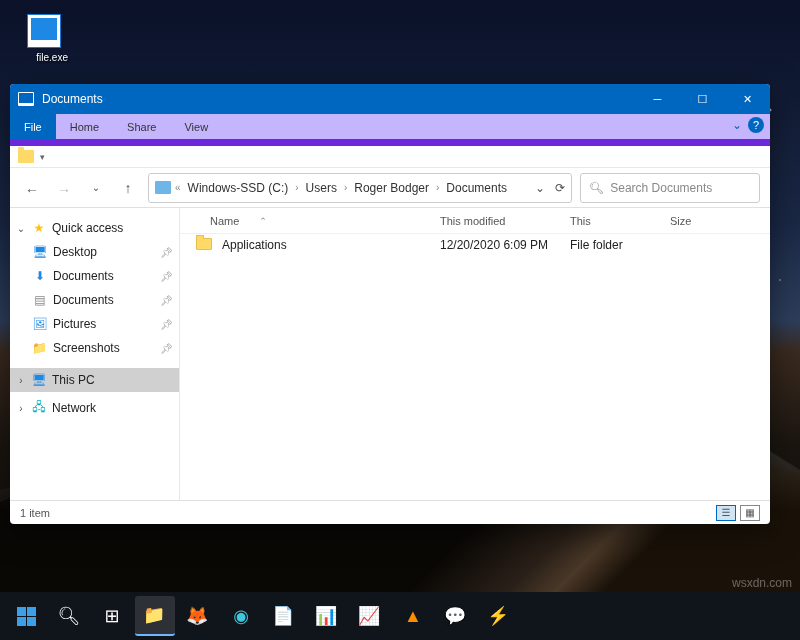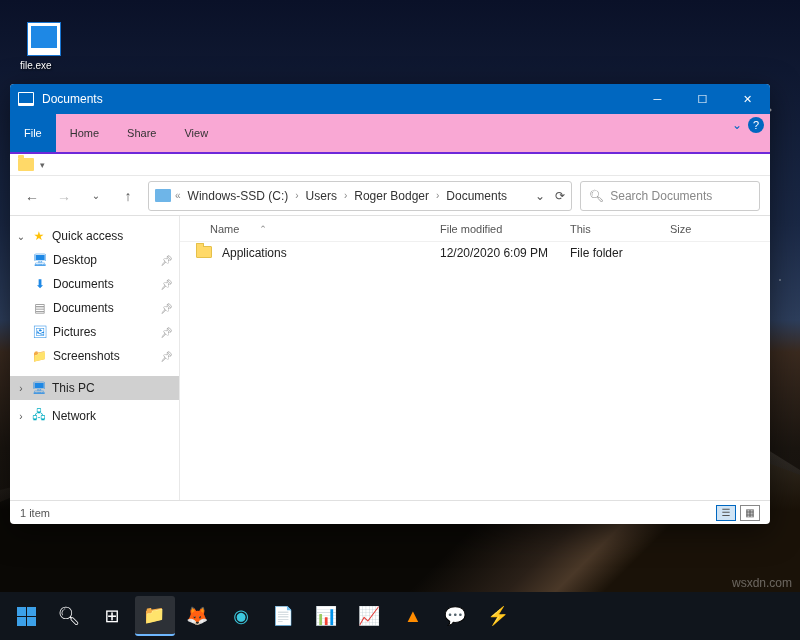--- a/index.html
+++ b/index.html
@@ -1,31 +1,31 @@
 <!DOCTYPE html>
 <html><head>
 <meta charset="utf-8">
 <style>
 *{box-sizing:border-box;margin:0;padding:0;font-family:'Segoe UI',sans-serif;user-select:none}
 body{width:800px;height:640px;overflow:hidden;position:relative;background:linear-gradient(180deg,#0a1128 0%,#1a2845 35%,#2d3e5c 50%,#3a2a1f 55%,#1a1510 70%,#0d0a08 100%)}
 .stars{position:absolute;inset:0 0 50% 0;background-image:radial-gradient(1px 1px at 60px 40px,#fff,transparent),radial-gradient(1px 1px at 750px 90px,#fff,transparent),radial-gradient(2px 2px at 770px 110px,#fff,transparent),radial-gradient(1px 1px at 730px 200px,#fff,transparent),radial-gradient(1px 1px at 780px 280px,#fff,transparent)}
 .mountain{position:absolute;bottom:48px;left:0;right:0;height:180px;background:linear-gradient(135deg,#0a0805 60%,#2a2018 70%,#4a3828 75%,#1a1208 80%);clip-path:polygon(0 100%,0 50%,8% 35%,15% 42%,25% 20%,35% 30%,45% 15%,55% 25%,70% 10%,80% 28%,90% 18%,100% 35%,100% 100%)}
 .snow{position:absolute;bottom:130px;left:0;right:0;height:100px;background:linear-gradient(180deg,rgba(200,195,185,0.6),transparent);clip-path:polygon(0 80%,10% 60%,20% 70%,30% 40%,40% 55%,50% 30%,60% 45%,75% 20%,85% 50%,95% 35%,100% 60%,100% 100%,0 100%);opacity:0.4}
-.desktop-icon{position:absolute;top:22px;left:20px;width:48px;text-align:left;cursor:pointer}
+.desktop-icon{position:absolute;top:14px;left:20px;width:48px;text-align:right;cursor:pointer}
 .desktop-icon-img{width:34px;height:34px;background:#fff;border:1px solid #1976d2;margin:0 auto 4px;position:relative}
 .desktop-icon-img::before{content:'';position:absolute;top:3px;left:3px;right:3px;height:22px;background:#1e88e5}
 .desktop-icon-label{color:#fff;font-size:10px;text-shadow:1px 1px 2px rgba(0,0,0,0.8)}
 .window{position:absolute;top:84px;left:10px;width:760px;height:440px;background:#fff;border-radius:4px;box-shadow:0 8px 30px rgba(0,0,0,0.5);display:flex;flex-direction:column;overflow:hidden}
 .titlebar{height:30px;background:#0067c0;display:flex;align-items:center;padding-left:8px;color:#fff}
 .titlebar-icon{width:16px;height:14px;background:#fff;margin-right:8px;border-radius:1px;position:relative}
 .titlebar-icon::before{content:'';position:absolute;top:1px;left:1px;right:1px;bottom:3px;background:#0067c0}
 .titlebar-title{font-size:12px;flex:1}
 .titlebar-btns{display:flex;height:100%}
 .titlebar-btn{width:45px;display:flex;align-items:center;justify-content:center;cursor:pointer;font-size:11px}
-.tabbar{height:40px;background:#f9a8d4;display:flex;align-items:stretch;border-bottom:2px solid #6d28d9;position:relative}
+.tabbar{height:32px;background:#c4b5fd;display:flex;align-items:stretch;border-bottom:7px solid #6d28d9;position:relative}
 .tab{padding:0 14px;font-size:11px;display:flex;align-items:center;cursor:pointer;color:#333}
 .tab.active{background:#0067c0;color:#fff}
 .ribbon-expand{position:absolute;right:28px;top:4px;color:#0067c0;font-size:12px}
 .help-btn{position:absolute;right:6px;top:3px;width:16px;height:16px;border-radius:50%;background:#0067c0;color:#fff;font-size:11px;text-align:center;line-height:16px}
 .qat{height:22px;display:flex;align-items:center;padding:0 8px;gap:6px;border-bottom:1px solid #e8e8e8}
 .qat-folder{width:16px;height:13px;background:#ffd968;border-radius:1px;position:relative}
 .qat-folder::before{content:'';position:absolute;top:-3px;left:0;width:6px;height:3px;background:#ffd968;border-radius:1px 1px 0 0}
 .qat-down{font-size:9px;color:#666}
 .navbar{height:40px;display:flex;align-items:center;padding:0 10px;gap:8px;border-bottom:1px solid #e0e0e0}
 .nav-btn{width:24px;height:24px;display:flex;align-items:center;justify-content:center;cursor:pointer;color:#555;font-size:14px;border-radius:3px}
@@ -173,21 +173,21 @@
         <span class="side-label">Network</span>
       </div>
     </div>
 
     <div class="main">
       <div class="cols">
         <div class="col" style="width:230px">
             <span>Name</span>
             <span style="font-size:9px;color:#888">⌃</span>
           </div>
-        <div class="col" style="width:130px">File modified</div>
+        <div class="col" style="width:130px">This modified</div>
         <div class="col" style="width:100px">This</div>
         <div class="col" style="width:60px">Size</div>
       </div>
       <div class="items">
         <div class="row">
           <div class="row-icon"></div>
           <div style="width:218px">Applications</div>
           <div style="width:130px">12/20/2020 6:09 PM</div>
           <div style="width:100px">File folder</div>
           <div style="width:60px"></div>

